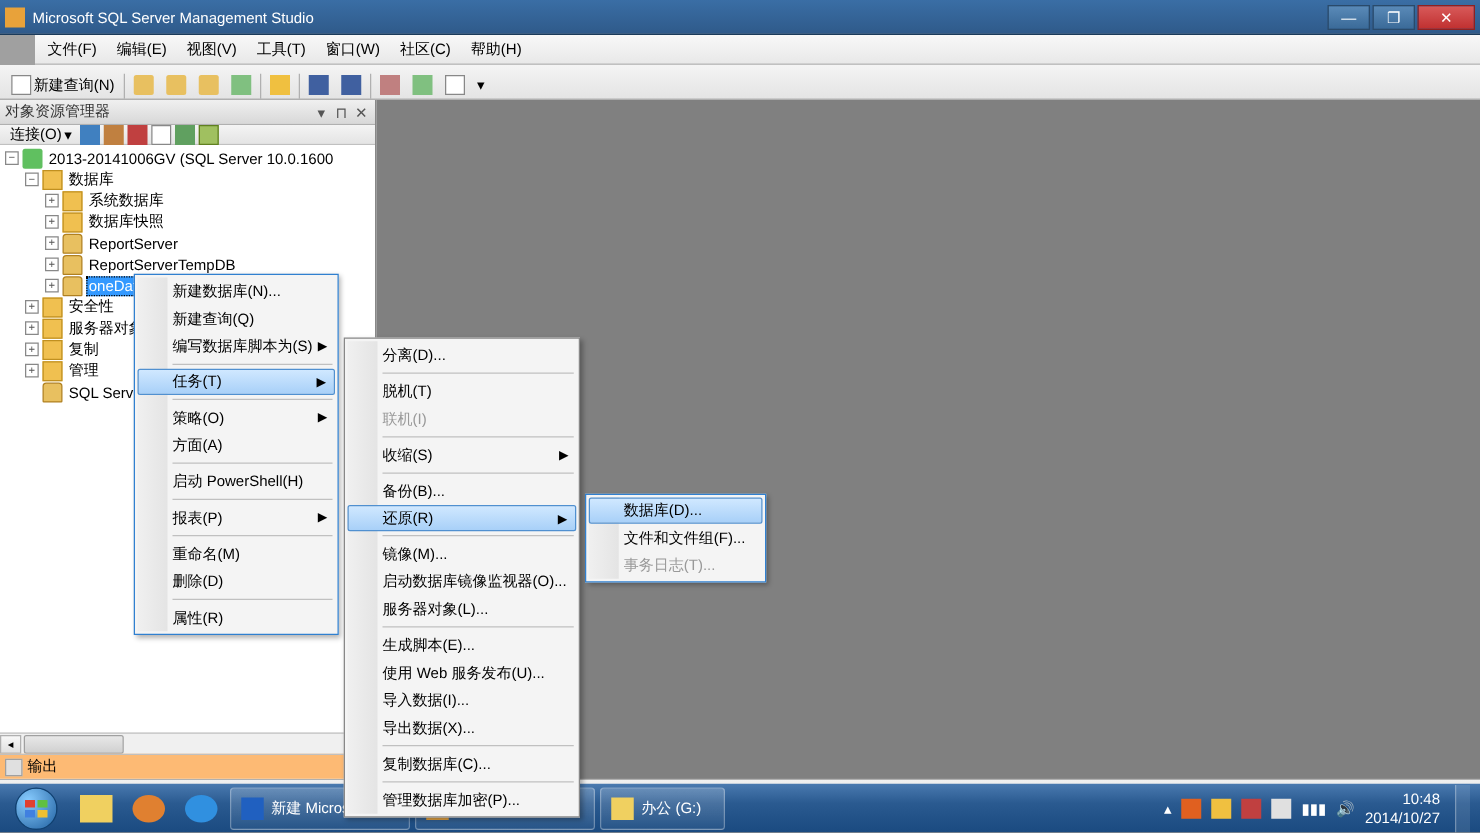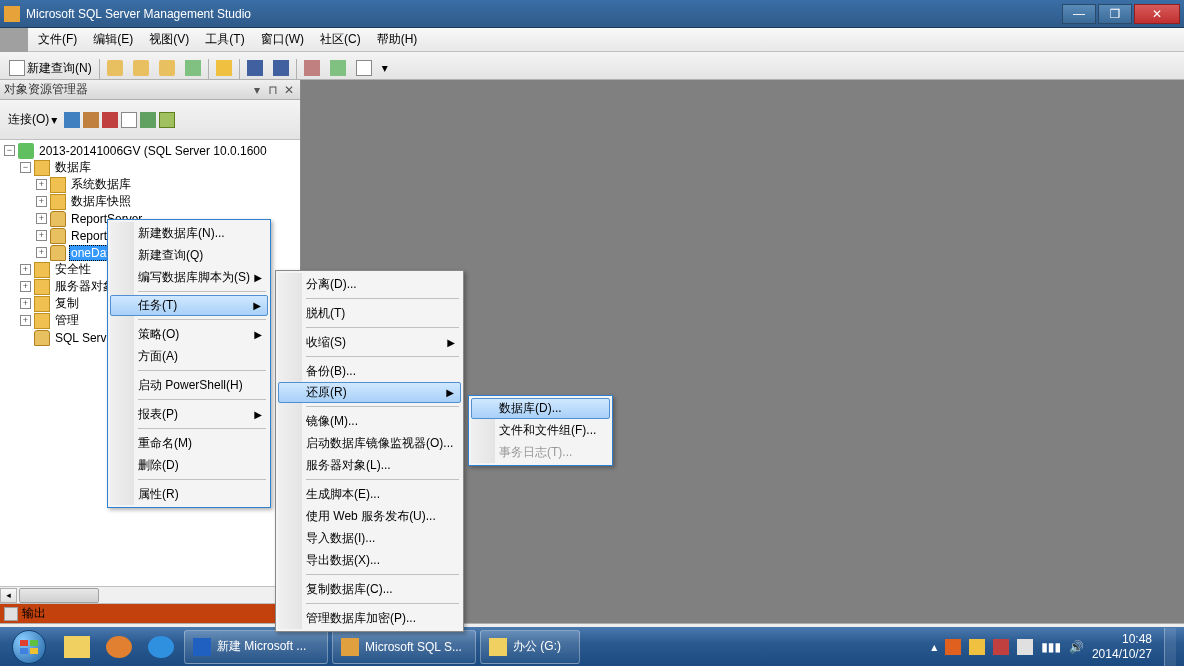--- a/index.html
+++ b/index.html
@@ -28,21 +28,21 @@
 .icon-db { background: #e8c060; border-radius: 2px; }
 .icon-reg { background: #80c080; }
 .icon-chk { background: #c08080; }
 
 
 .main { display: flex; height: 543px; }
 .sidebar { width: 301px; background: #fff; border-right: 1px solid #888; display: flex; flex-direction: column; position: relative; }
 .sidebar-header { height: 20px; background: linear-gradient(#f0f0f0, #d8d8d8); border-bottom: 1px solid #b0b0b0; display: flex; align-items: center; padding: 0 4px; }
 .sidebar-header .title { flex: 1; color: #333; }
 .sidebar-header .icon { width: 14px; height: 14px; margin-left: 2px; color: #555; display: flex; align-items: center; justify-content: center; }
-.sidebar-toolbar { height: 40px; background: linear-gradient(#f4f4f4, #e4e4e4); border-bottom: 1px solid #c0c0c0; display: flex; align-items: center; padding: 0 4px; gap: 3px; }
+.sidebar-toolbar { height: 16px; background: linear-gradient(#f4f4f4, #e4e4e4); border-bottom: 1px solid #c0c0c0; display: flex; align-items: center; padding: 0 4px; gap: 3px; }
 .sidebar-toolbar .stb-item { padding: 2px 4px; display: flex; align-items: center; gap: 2px; }
 .stb-icon { width: 16px; height: 16px; display: inline-block; }
 .stb-connect { background: #4080c0; }
 .stb-disc { background: #c08040; }
 .stb-stop { background: #c04040; }
 .stb-filter { border: 1px solid #888; background: #fff; }
 .stb-refresh { background: #60a060; }
 .stb-reg { background: #a0c060; border: 1px solid #608020; }
 
 .tree { flex: 1; overflow: auto; padding: 2px 0; }
@@ -55,21 +55,21 @@
 .t-db { background: #e8c060; border-radius: 3px 3px 1px 1px; border: 1px solid #b08020; }
 .tree-row.selected .label { background: #3399ff; color: #fff; border: 1px dotted #000; padding: 0 1px; }
 .tree-row .label { padding: 0 2px; }
 .indent-1 { padding-left: 20px; } .indent-2 { padding-left: 36px; }
 
 .tree-scrollbar { height: 17px; background: #f0f0f0; border-top: 1px solid #c0c0c0; display: flex; align-items: center; }
 .tree-scrollbar .arrow { width: 17px; height: 15px; background: linear-gradient(#f8f8f8,#e0e0e0); border: 1px solid #b0b0b0; display: flex; align-items: center; justify-content: center; font-size: 9px; }
 .tree-scrollbar .thumb { width: 80px; height: 15px; margin-left: 2px; background: linear-gradient(#e8e8e8,#d0d0d0); border: 1px solid #a0a0a0; border-radius: 2px; }
 .tree-scrollbar .track { flex: 1; }
 
-.output-tab { height: 20px; background: #c2410c; border-top: 1px solid #c0c0c0; display: flex; align-items: center; padding: 0 4px; gap: 4px; }
+.output-tab { height: 20px; background: #fdba74; border-top: 1px solid #c0c0c0; display: flex; align-items: center; padding: 0 4px; gap: 4px; }
 .output-tab .oi { width: 14px; height: 14px; background: #e0e0e0; border: 1px solid #a0a0a0; }
 
 .content { flex: 1; background: #808080; }
 
 
 .ctx { position: absolute; background: #f4f4f4; border: 1px solid #888; box-shadow: 2px 2px 4px rgba(0,0,0,.3); padding: 2px; z-index: 100; }
 .ctx .ctx-item { display: flex; align-items: center; height: 22px; padding: 0 18px 0 28px; position: relative; cursor: default; white-space: nowrap; }
 .ctx .ctx-item:hover, .ctx .ctx-item.hover { background: linear-gradient(#d0e8ff, #a8d0f8); border: 1px solid #5090d0; border-radius: 2px; padding: 0 17px 0 27px; height: 21px; }
 .ctx .ctx-item.disabled { color: #999; }
 .ctx .ctx-item .arrow { position: absolute; right: 6px; font-size: 10px; }
@@ -324,20 +324,23 @@
 <div class="ctx" id="ctx2">
   <div class="ctx-gutter"></div>
   <div class="ctx-items" id="ctx2-items">
       <div class="ctx-item">
         <span>分离(D)...</span>
       </div>
       <div class="ctx-sep"></div>
       <div class="ctx-item">
         <span>脱机(T)</span>
       </div>
+      <div class="ctx-item disabled">
+        <span>联机(I)</span>
+      </div>
       <div class="ctx-sep"></div>
       <div class="ctx-item">
         <span>收缩(S)</span>
         <span class="arrow">▶</span>
       </div>
       <div class="ctx-sep"></div>
       <div class="ctx-item">
         <span>备份(B)...</span>
       </div>
       <div class="ctx-item hover">

